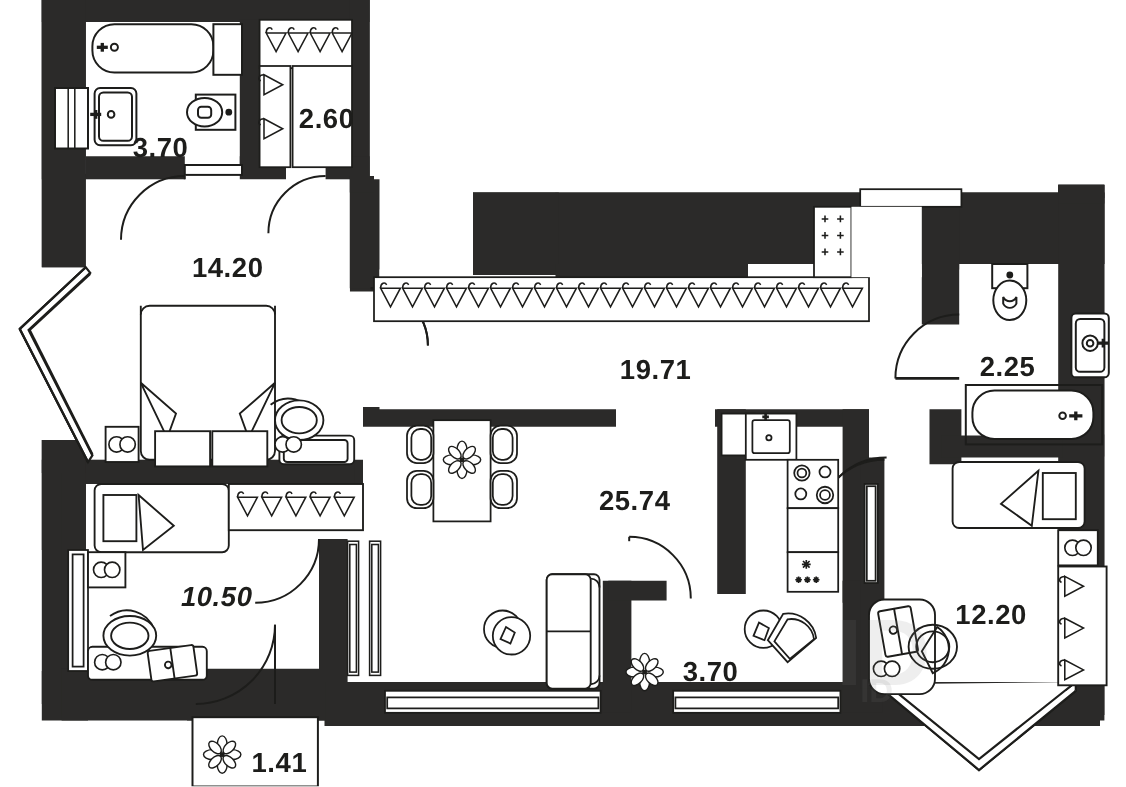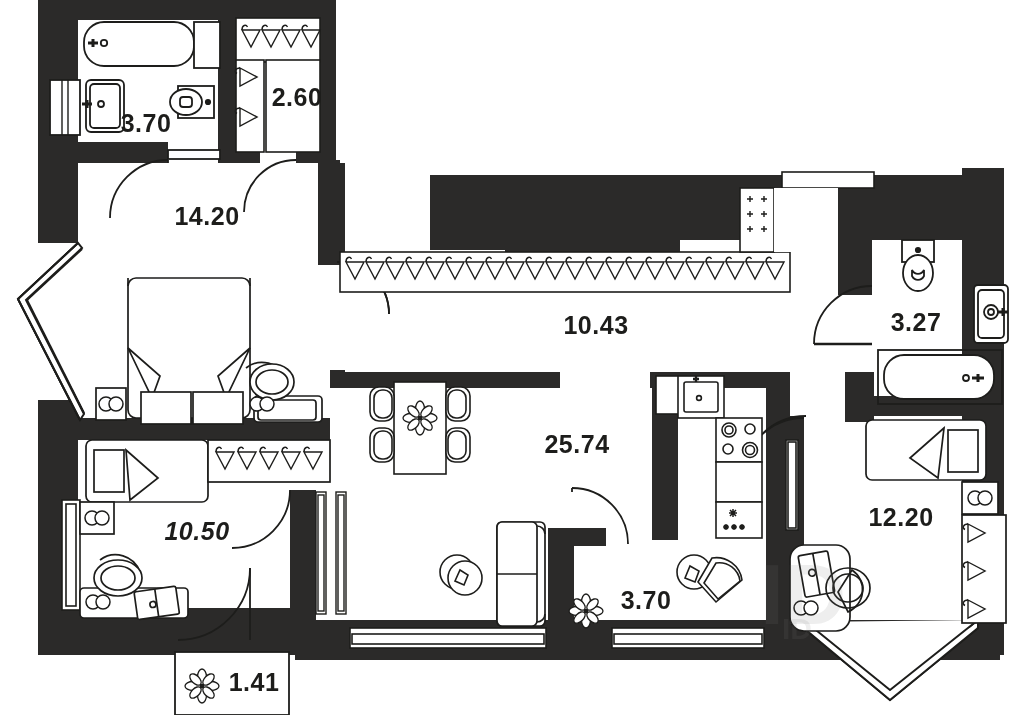--- a/index.html
+++ b/index.html
@@ -10,20 +10,21 @@
   .area-label{
     position:absolute;
     font-family:"Liberation Sans", sans-serif;
     font-weight:bold;
     font-size:25px;
     color:#1d1d1b;
     letter-spacing:0.5px;
     white-space:nowrap;
     transform:translate(-50%,-50%);
     user-select:none;
+    margin-top:12px;
   }
   .wm{
     position:absolute;
     color:rgba(120,120,120,0.13);
     font-weight:bold;
     font-family:"Liberation Sans", sans-serif;
     user-select:none;
     pointer-events:none;
   }
 </style>
@@ -519,25 +520,25 @@
 
     <g stroke="#1d1d1b" stroke-width="1.8" fill="#ffffff">
       <rect x="175" y="652" width="114" height="63"></rect>
       <use href="#plant" x="202" y="686"></use>
     </g>
 
   </svg>
 
   <div class="area-label" style="left:146px; top:123px;">3.70</div>
   <div class="area-label" style="left:297px; top:97px;">2.60</div>
-  <div class="area-label" style="left:207px; top:216px;">14.20</div>
-  <div class="area-label" style="left:596px; top:325px;">10.43</div>
+  <div class="area-label" style="left:207px; top:232px;">14.20</div>
+  <div class="area-label" style="left:596px; top:325px;">19.71</div>
   <div class="area-label" style="left:577px; top:444px;">25.74</div>
-  <div class="area-label" style="left:916px; top:322px;">3.27</div>
+  <div class="area-label" style="left:916px; top:322px;">2.25</div>
   <div class="area-label" style="left:197px; top:531px;font-style:italic;">10.50</div>
   <div class="area-label" style="left:646px; top:600px;">3.70</div>
-  <div class="area-label" style="left:901px; top:517px;text-align:right;">12.20</div>
+  <div class="area-label" style="left:901px; top:548px;text-align:right;">12.20</div>
   <div class="area-label" style="left:254px; top:682px;">1.41</div>
 
   <div class="wm" style="left:760px; top:545px; font-size:86px;">ID</div>
   <div class="wm" style="left:782px; top:612px; font-size:30px;">ID</div>
 
 </div>
 
 </body></html>

